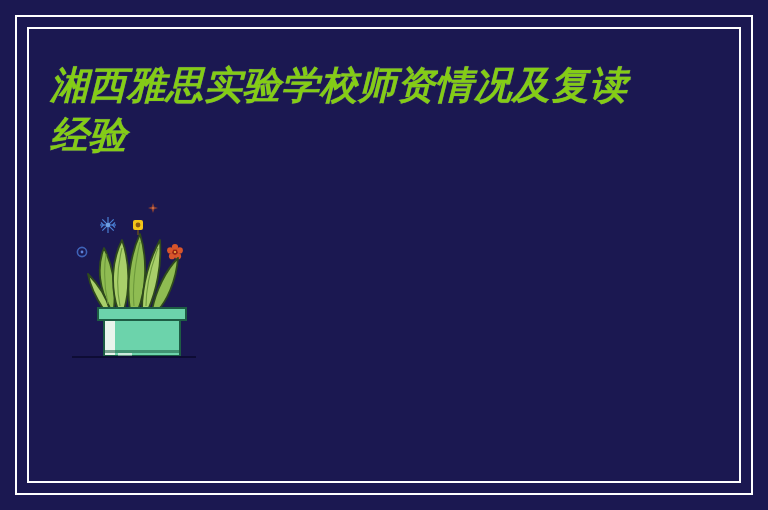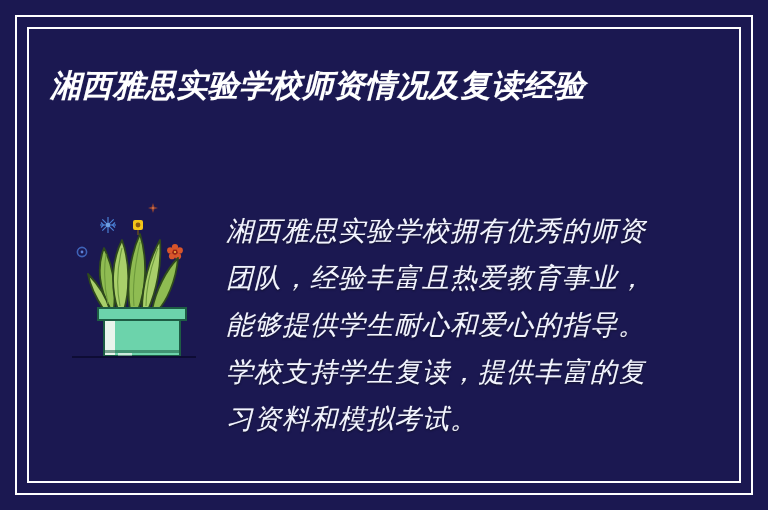--- a/index.html
+++ b/index.html
@@ -37,23 +37,23 @@
     bottom: 27px;
     border: 2px solid #ffffff;
     pointer-events: none;
   }
   
   .title {
     position: absolute;
     left: 50px;
     top: 60px;
     width: 600px;
-    color: #ffffff;
+    color: #84cc16;
     font-family: "DejaVu Sans", "Liberation Sans", sans-serif;
-    font-size: 31px;
+    font-size: 38px;
     font-weight: bold;
     font-style: italic;
     letter-spacing: 0.5px;
     line-height: 50px;
     white-space: pre-wrap;
     text-shadow: 0 0 1px rgba(255,255,255,0.35);
   }
   
   .body-text {
     position: absolute;
@@ -150,15 +150,14 @@
         <path d="M44,130 L44,166 L120,166 L120,130 Z" fill="#6cd3ab" stroke="#1d5d44" stroke-width="2"></path>
         <rect x="45" y="131" width="10" height="34" fill="#f4f7f2" opacity="0.92"></rect>
         <rect x="44" y="160" width="76" height="3" fill="#1d5d44" opacity="0.55"></rect>
         <rect x="58" y="163" width="14" height="2.5" fill="#f4f7f2" opacity="0.7"></rect>
       </g>
 
       <line x1="12" y1="167" x2="136" y2="167" stroke="#0e0c35" stroke-width="2.2"></line>
     </svg>
   </div>
 
-  <div class="body-text">湘西雅思实验学校拥有优秀的师资团队，经验丰富且热爱教育事业，能够提供学生耐心和爱心的指导。学校支持学生复读，提供丰富的复习资料和模拟考试。</div>
 
 </div>
 
 </body></html>

